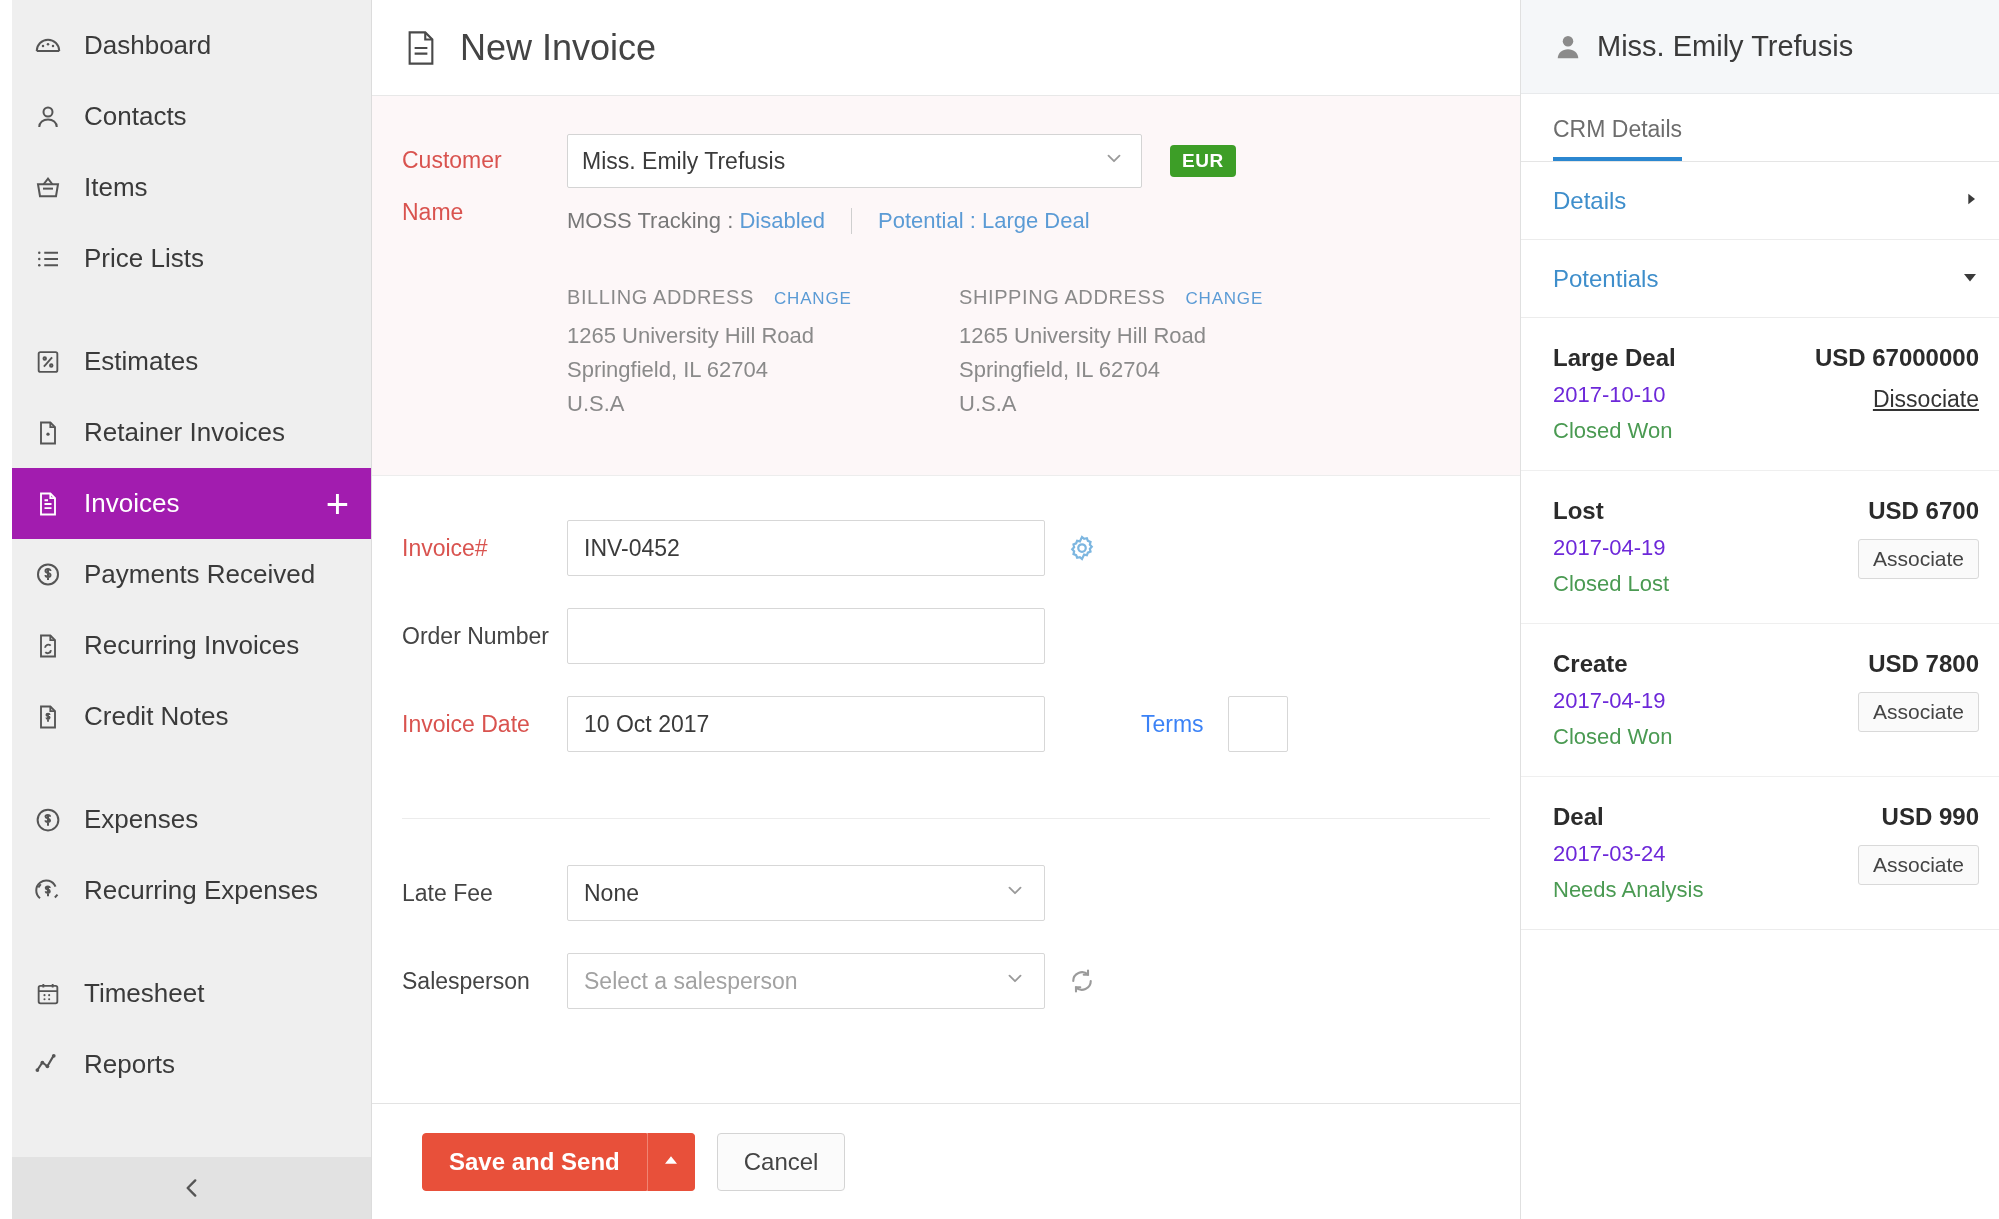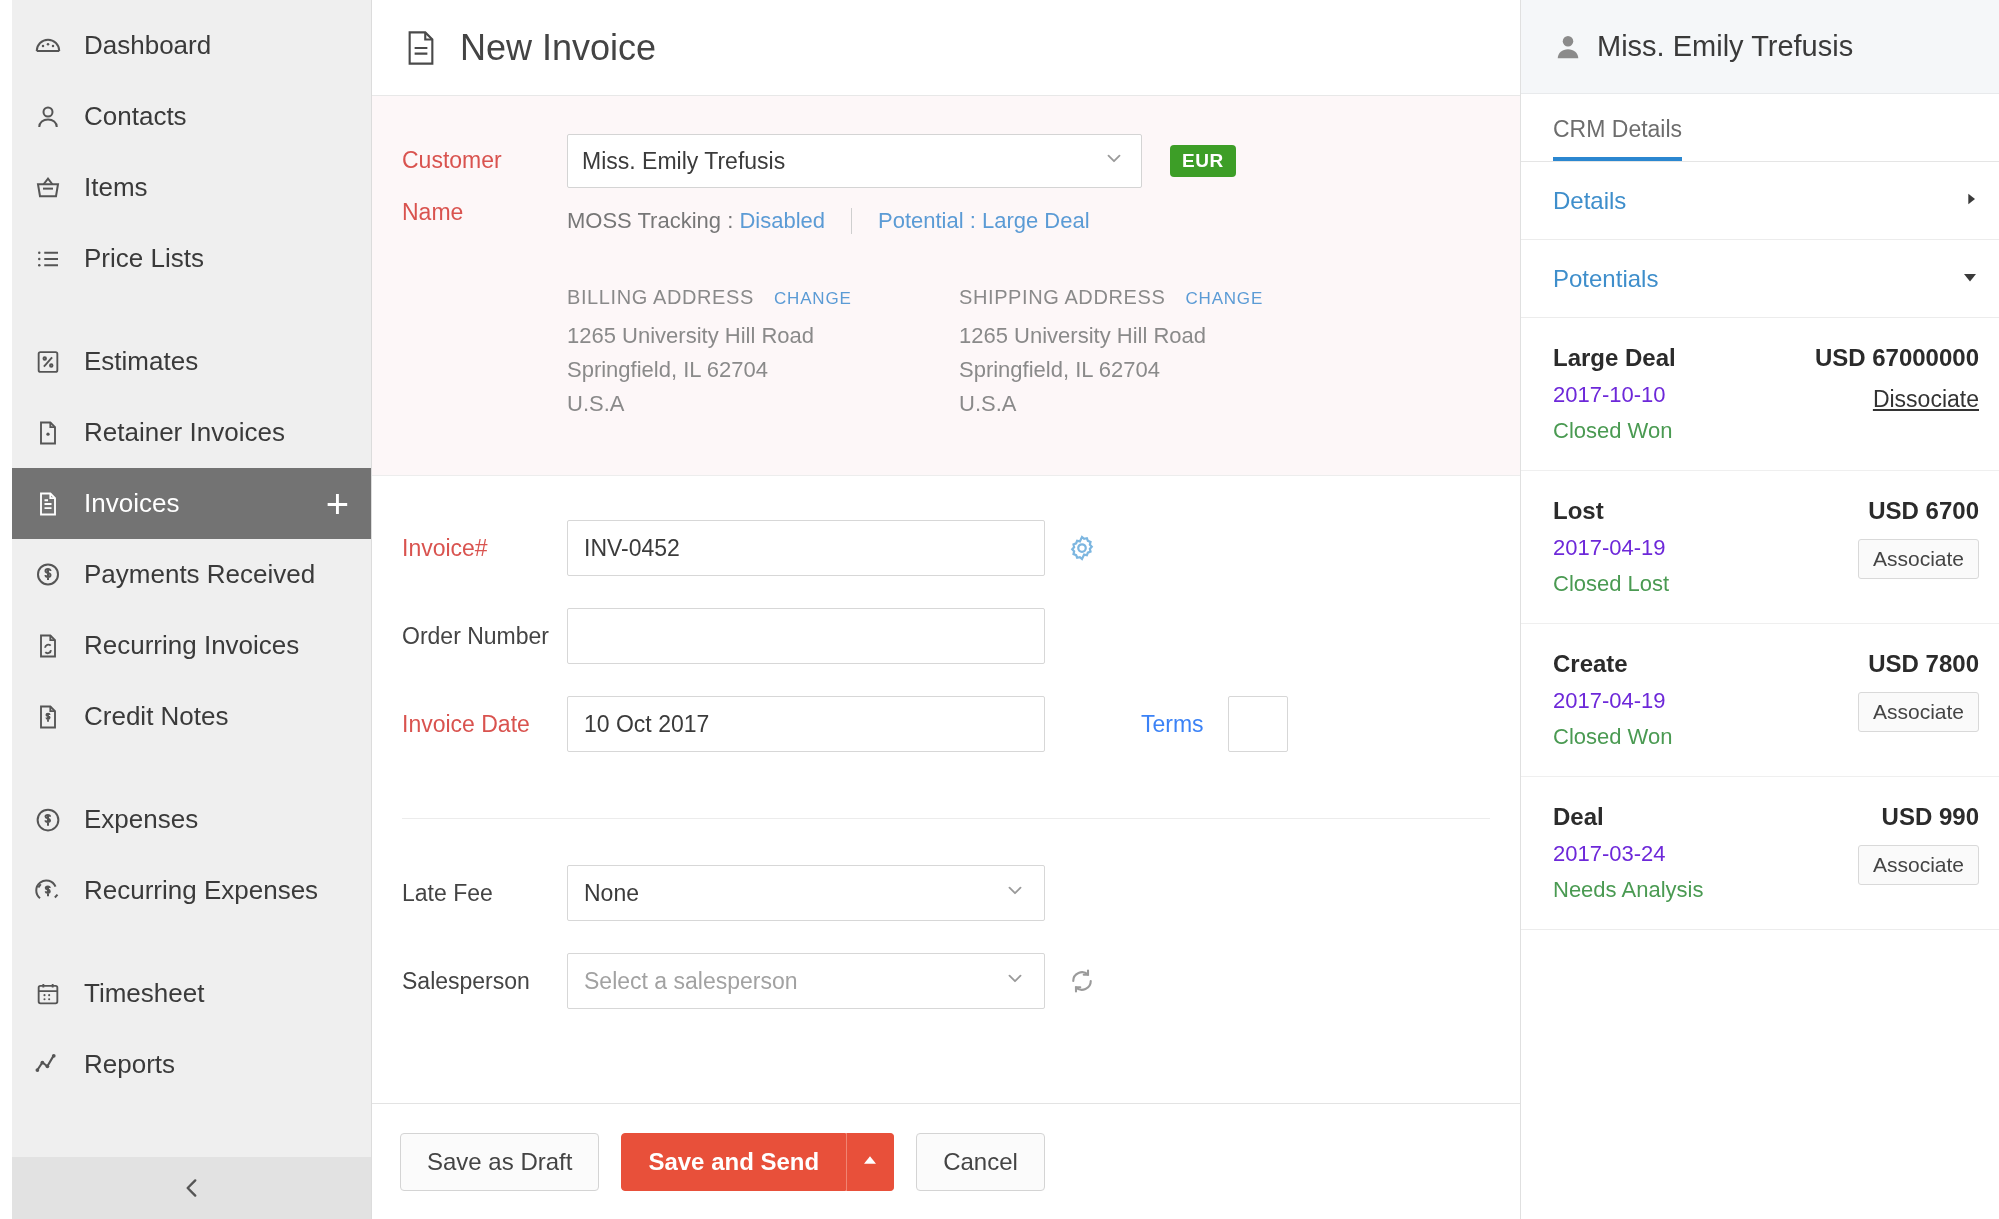--- a/index.html
+++ b/index.html
@@ -30,21 +30,21 @@
     position: relative;
   }
   .nav-item .ic {
     width: 44px; height: 44px;
     display: flex; align-items: center; justify-content: center;
     flex: 0 0 44px;
     margin-right: 14px;
   }
   .nav-item .ic svg { display: block; }
   .nav-item.active {
-    background: #737373;
+    background: #a21caf;
     color: #ffffff;
   }
   .nav-item.active .ic svg { stroke: #ffffff; }
   .nav-plus {
     position: absolute; right: 22px; top: 50%;
     transform: translateY(-50%);
     font-size: 40px; line-height: 1; font-weight: 300; color: #fff;
   }
   .nav-spacer { height: 22px; }
   .sidebar-footer {
@@ -583,21 +583,20 @@
           <svg width="30" height="30" viewBox="0 0 24 24" fill="none" stroke="#9b9b9b" stroke-width="1.7" stroke-linecap="round">
             <path d="M19 12a7 7 0 01-11.8 5.1"></path>
               <path d="M5 12A7 7 0 0116.8 6.9"></path>
             <path d="M16.8 3.6v3.4h-3.4M7.2 20.4V17H10.6"></path>
           </svg>
         </span>
       </div>
     </div>
 
     <div class="footer-bar">
-      <div class="btn">Save as Draft</div>
       <div class="btn-gap"></div>
       <div class="primary-group">
         <div class="btn btn-primary">Save and Send</div>
         <div class="btn-split">
           <span>
             <svg width="18" height="18" viewBox="0 0 12 12">
                 <path d="M6 3.5L10 8.5H2z" fill="#fff"></path>
               </svg>
           </span>
         </div>

